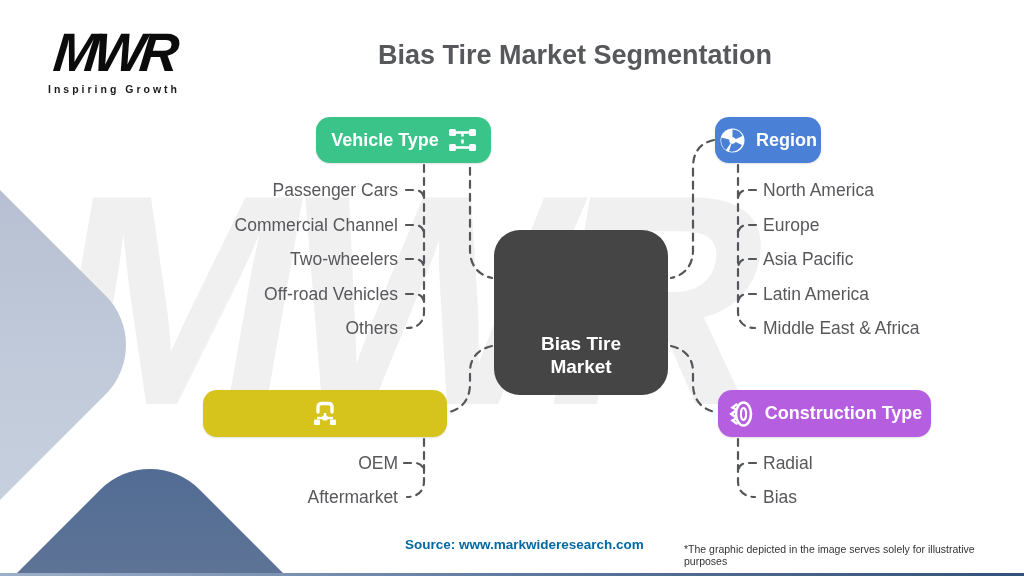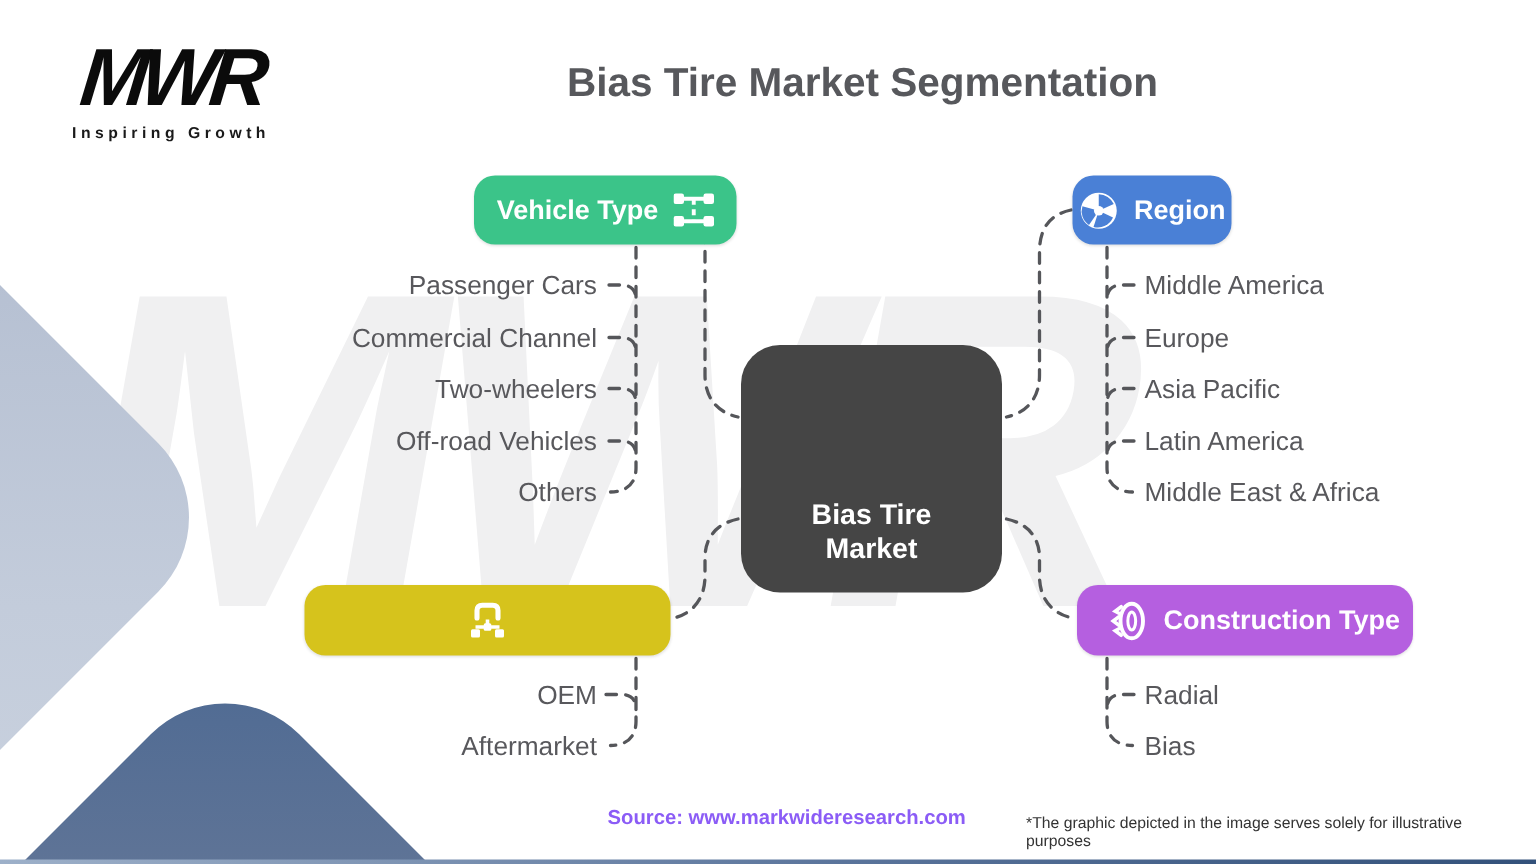--- a/index.html
+++ b/index.html
@@ -48,39 +48,39 @@
   .badge{
     position:absolute;z-index:2;border-radius:14px;display:flex;
     align-items:center;justify-content:center;gap:10px;
     color:#fff;font-weight:bold;font-size:18px;
     box-shadow:0 1px 2px rgba(0,0,0,0.12);
   }
   .badge .bicon{display:flex;align-items:center;justify-content:center;}
   .badge-vehicle{left:272px;top:117px;width:175px;height:46px;background:#3bc489;margin-left:44px;}
   .badge-region{left:715px;top:117px;width:106px;height:46px;background:#4a80d6;}
   .badge-distribution{left:203px;top:390px;width:244px;height:47px;background:#d6c31c;}
-  .badge-construction{left:718px;top:390px;width:213px;height:47px;background:#b55fe0;padding-left:11px;}
+  .badge-construction{left:718px;top:390px;width:213px;height:47px;background:#b55fe0;}
   
   .center-node{
     position:absolute;left:494px;top:230px;width:174px;height:165px;
     background:#454545;border-radius:26px;z-index:2;
     display:flex;flex-direction:column;align-items:center;justify-content:flex-end;
     padding-bottom:16px;box-sizing:border-box;
     color:#fff;font-weight:bold;font-size:19px;line-height:1.2;text-align:center;
   }
   
   .leaf{
     position:absolute;z-index:2;font-size:17.5px;color:#58585c;white-space:nowrap;
   }
   .leaf-r{right:626px;text-align:right;}
   .leaf-l{left:763px;text-align:left;}
   
   .source-note{
     position:absolute;left:405px;top:537px;z-index:2;
-    font-size:13.5px;font-weight:bold;color:#8b5cf6;
+    font-size:13.5px;font-weight:bold;color:#0369a1;
   }
   .disclaimer-note{
     position:absolute;left:684px;top:543px;width:334px;z-index:2;
     font-size:10.5px;color:#333;
   }
 </style>
 </head>
 <body>
 
 <div class="watermark">MWR</div>
@@ -189,21 +189,21 @@
   <div>Bias Tire</div>
   <div>Market</div>
 </div>
 
 <div class="leaf leaf-r" style="top:180px">Passenger Cars</div>
 <div class="leaf leaf-r" style="top:215px">Commercial Channel</div>
 <div class="leaf leaf-r" style="top:249px">Two-wheelers</div>
 <div class="leaf leaf-r" style="top:284px">Off-road Vehicles</div>
 <div class="leaf leaf-r" style="top:318px">Others</div>
 
-<div class="leaf leaf-l" style="top:180px">Middle America</div>
+<div class="leaf leaf-l" style="top:180px">North America</div>
 <div class="leaf leaf-l" style="top:215px">Europe</div>
 <div class="leaf leaf-l" style="top:249px">Asia Pacific</div>
 <div class="leaf leaf-l" style="top:284px">Latin America</div>
 <div class="leaf leaf-l" style="top:318px">Middle East &amp; Africa</div>
 
 <div class="leaf leaf-r" style="top:453px">OEM</div>
 <div class="leaf leaf-r" style="top:487px">Aftermarket</div>
 
 <div class="leaf leaf-l" style="top:453px">Radial</div>
 <div class="leaf leaf-l" style="top:487px">Bias</div>

